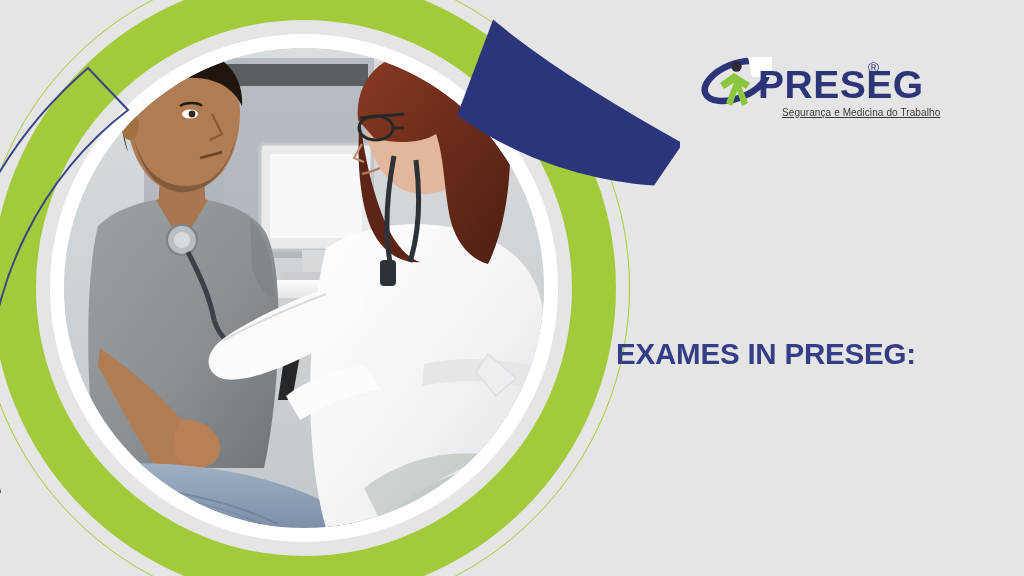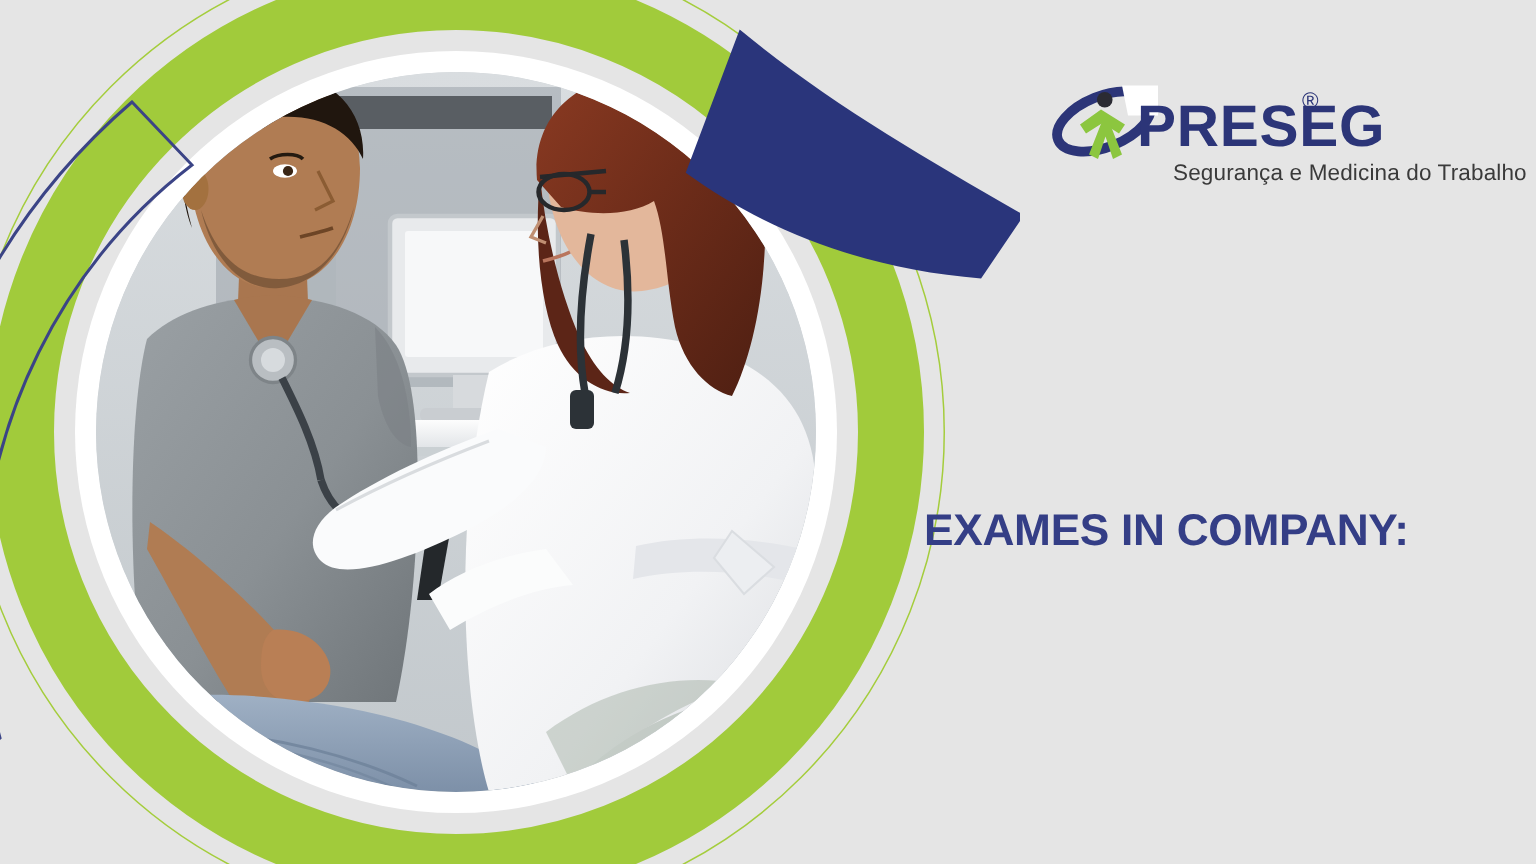--- a/index.html
+++ b/index.html
@@ -124,25 +124,26 @@
     left: 168px;
     top: 4px;
     font-size: 15px;
     color: #2C3578;
     font-family: "Liberation Sans", sans-serif;
   }
   .logo-tagline {
     position: absolute;
     left: 82px;
     top: 52px;
-    font-size: 15px;
+    font-size: 10px;
     color: #3A3A3A;
     letter-spacing: 0.1px;
     white-space: nowrap;
     font-family: "Liberation Sans", sans-serif;
+    text-decoration: underline;
   }
 
   
   .text-block {
     position: absolute;
     left: 616px;
     top: 338px;
     width: 392px;
   }
   .headline {
@@ -339,16 +340,16 @@
       <path d="M 35 25 L 26 48 L 32 51 L 37 36 L 42 51 L 48 48 L 39 25 Z" fill="#8CC63F"></path>
 
       <circle cx="36.5" cy="11.5" r="5.2" fill="#2B2B33"></circle>
     </svg>
     <div class="logo-wordmark">PRESEG</div>
     <div class="logo-reg">®</div>
     <div class="logo-tagline">Segurança e Medicina do Trabalho</div>
   </div>
 
   <div class="text-block">
-    <h1 class="headline">EXAMES IN COMPANY:</h1>
+    <h1 class="headline">EXAMES IN PRESEG:</h1>
   </div>
 
 </div>
 
 </body></html>

